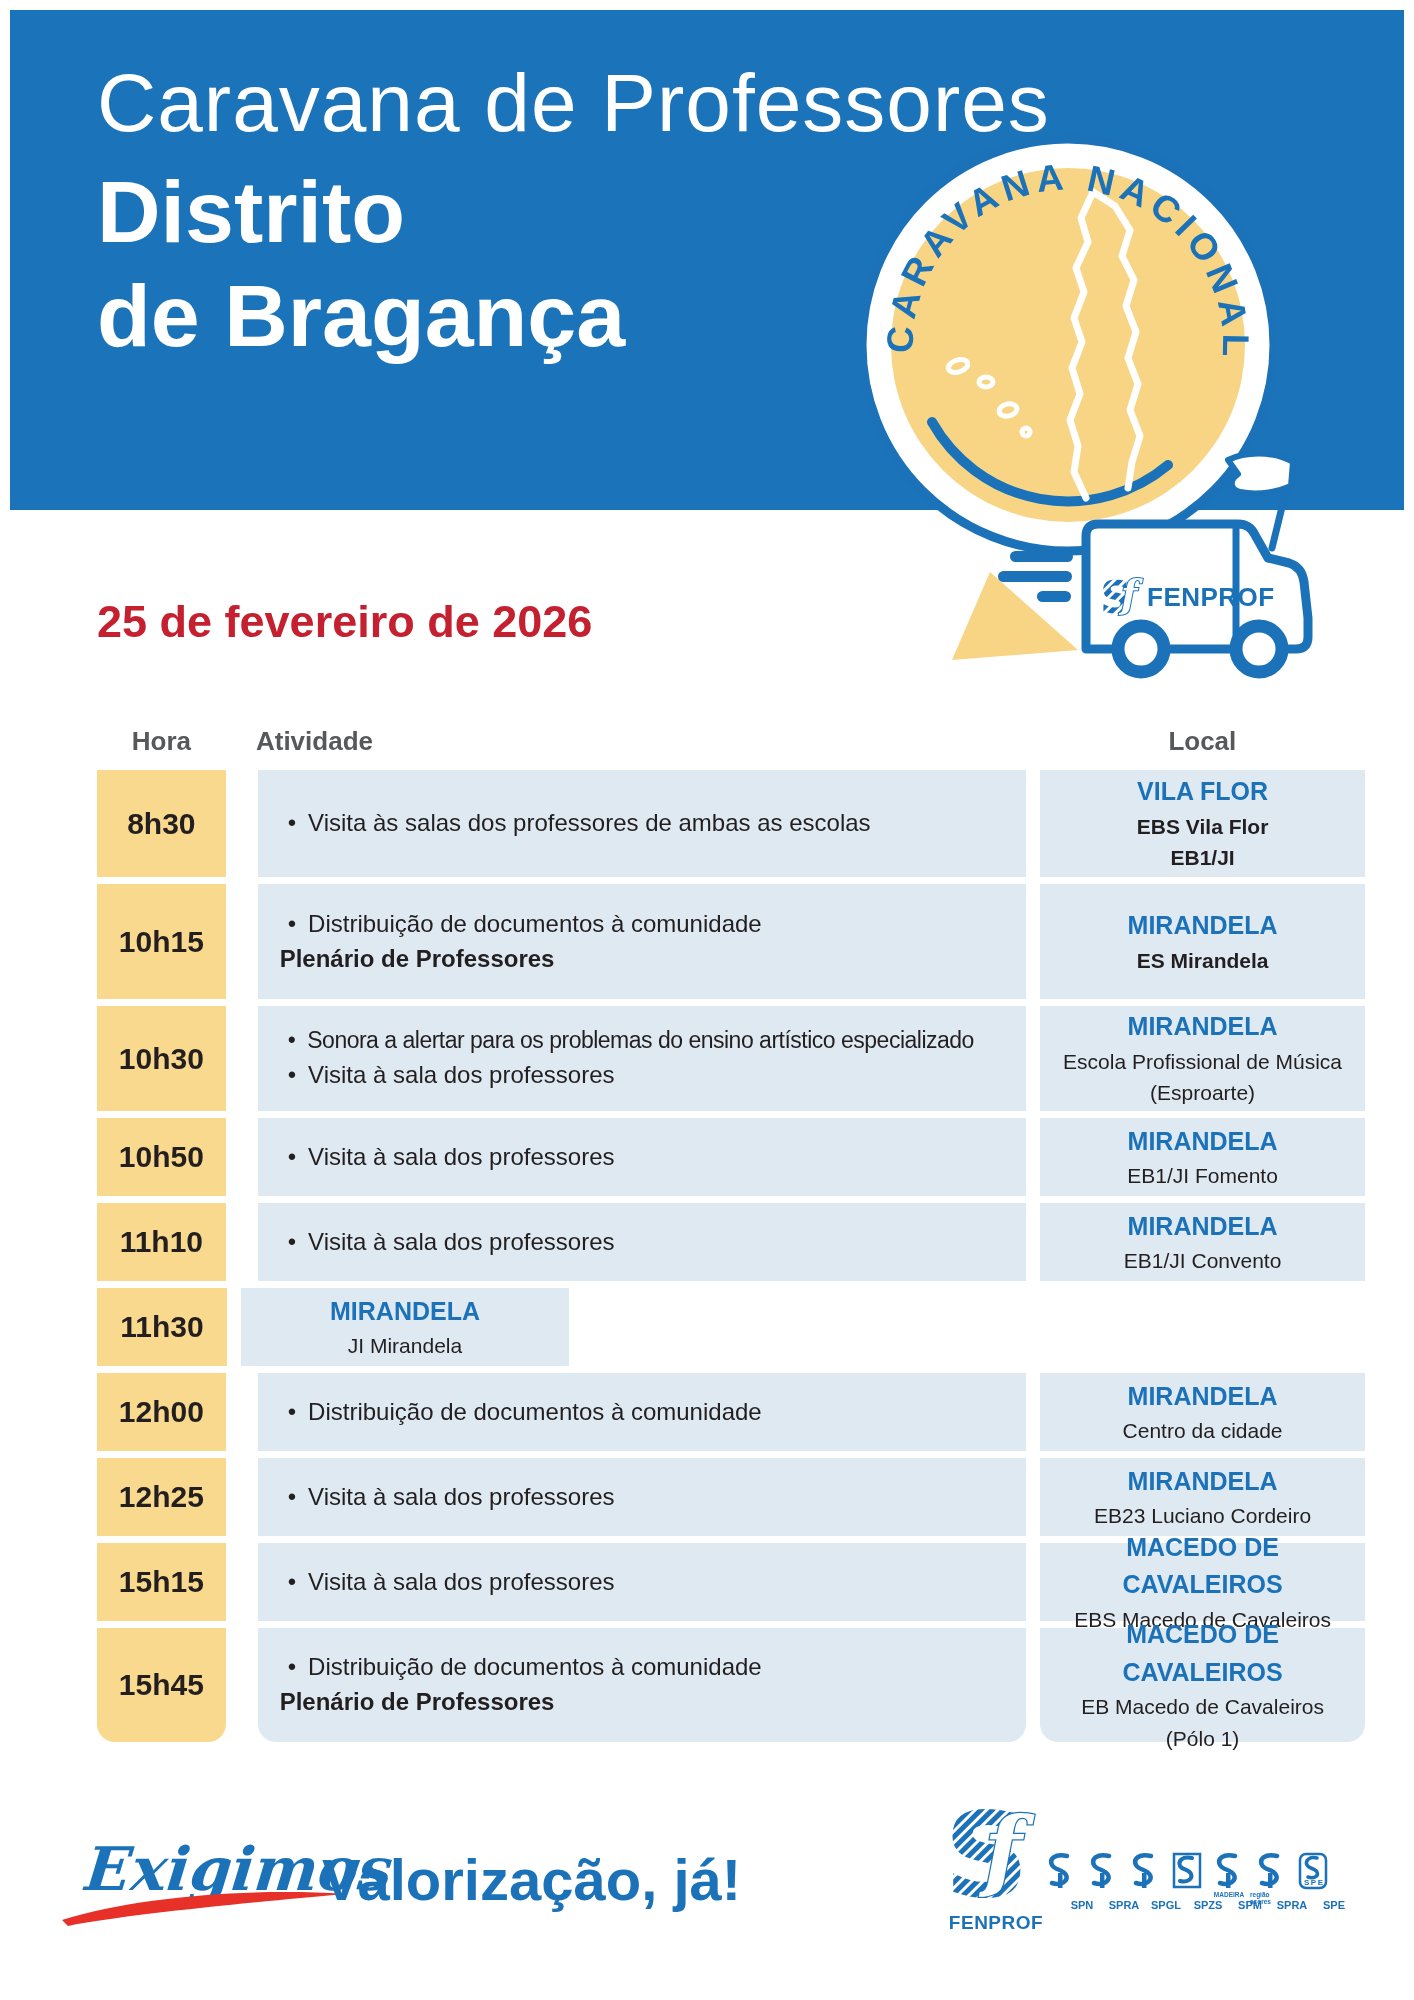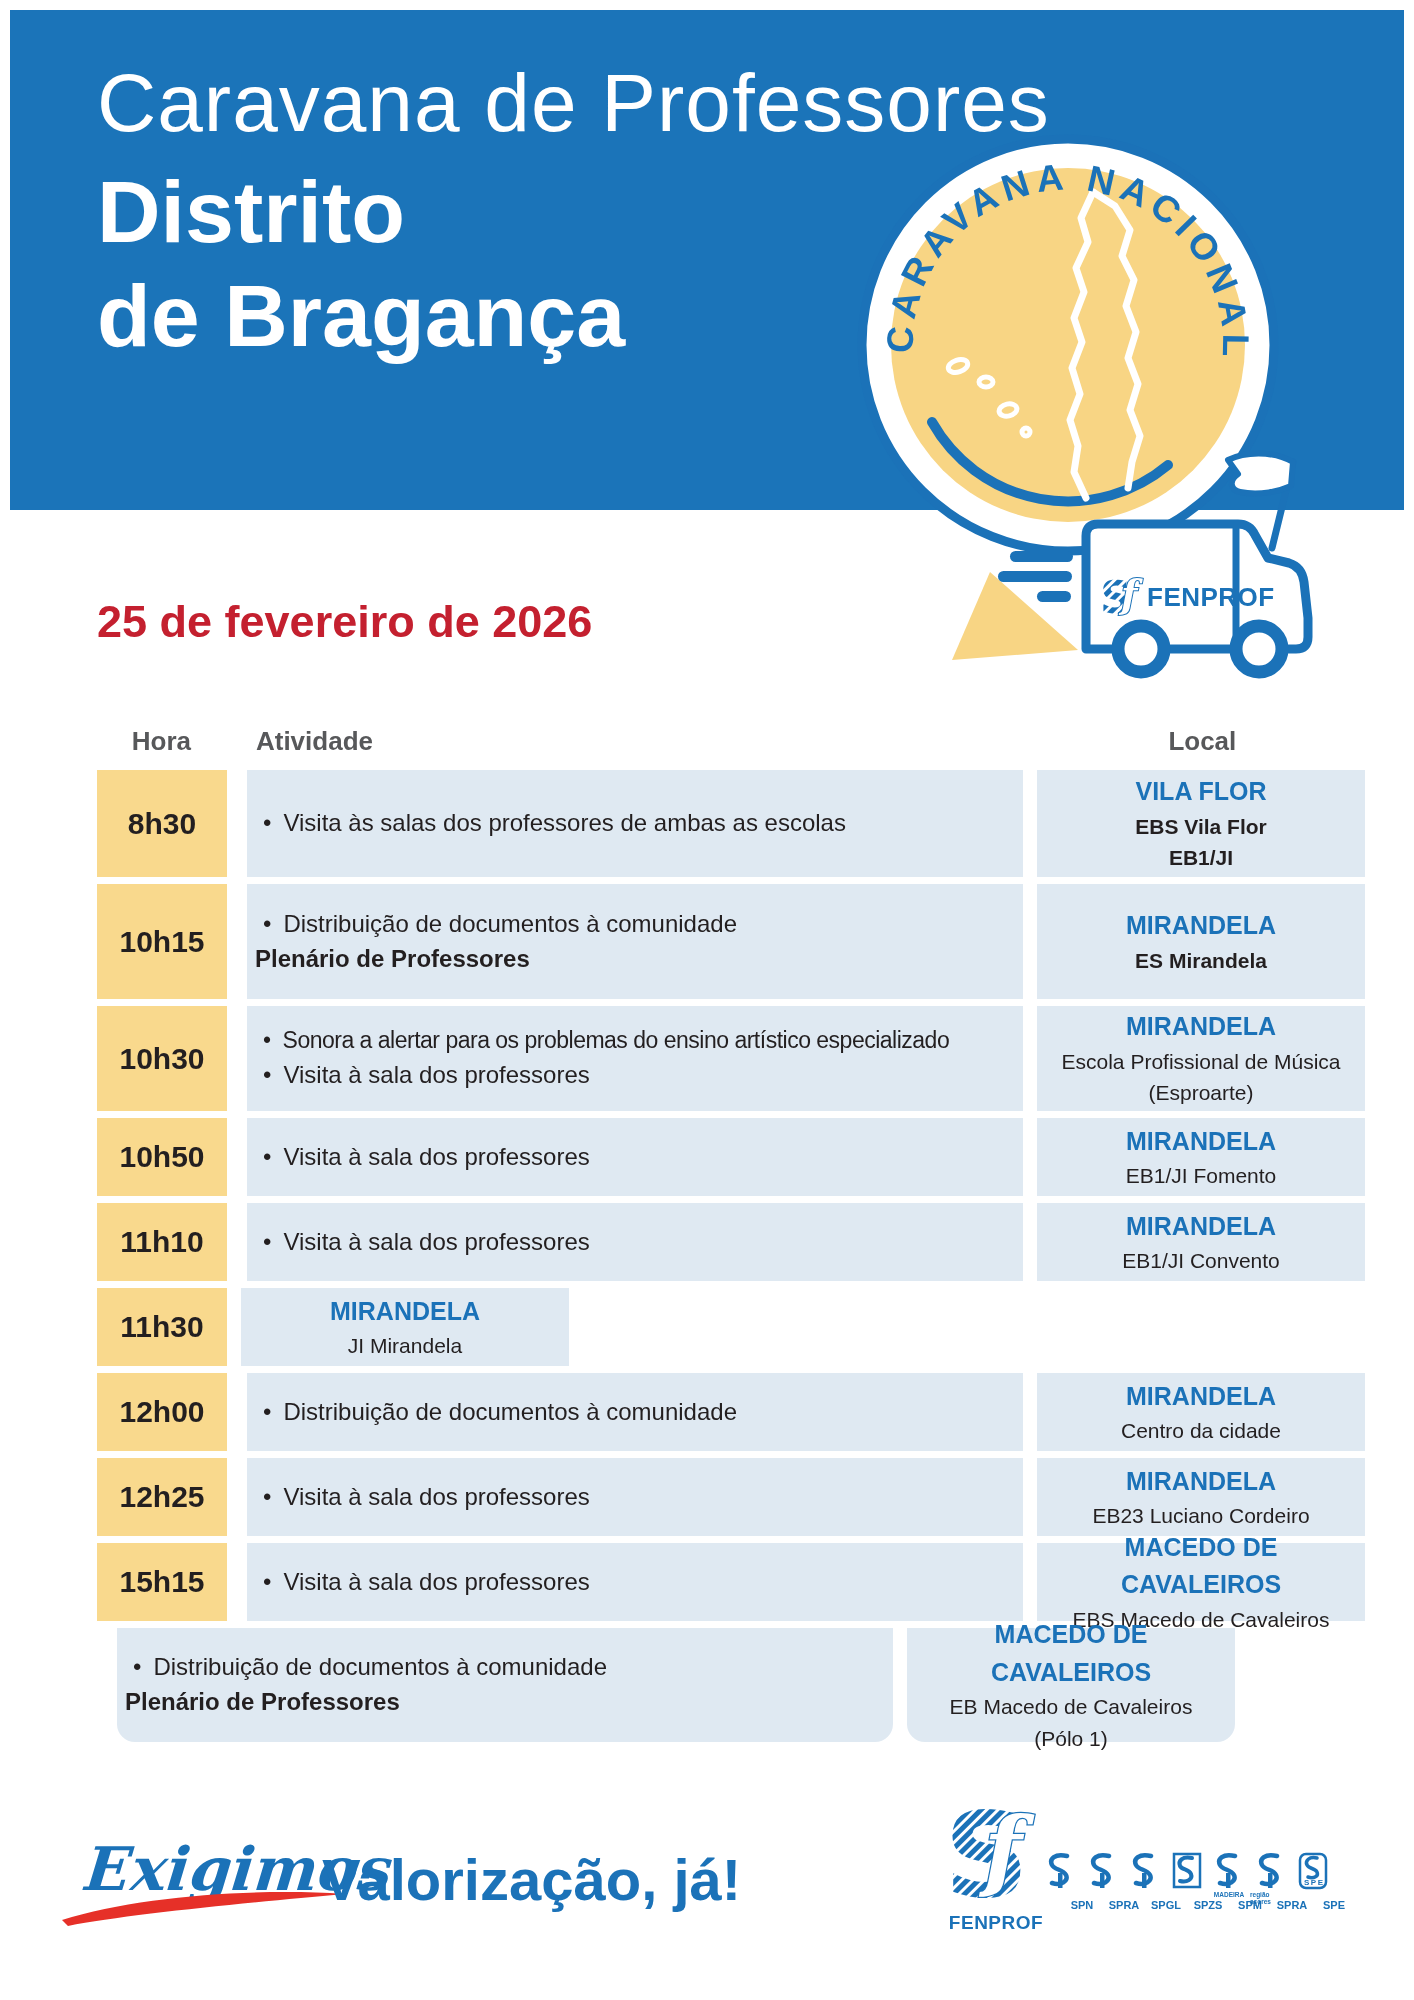--- a/index.html
+++ b/index.html
@@ -22,22 +22,22 @@
   .heads{display:flex;height:36px;margin-bottom:8px;font-size:26px;font-weight:700;color:#57585A;}
   .h-time{width:130px;text-align:center;}
   .h-act{width:776px;margin-left:20px;padding-left:10px;}
   .h-loc{width:328px;margin-left:14px;text-align:center;}
 
   .row{display:flex;margin-bottom:7px;}
   .r-a{height:107px;} .r-b{height:115px;} .r-c{height:105px;} .r-s{height:78px;} .r-l{height:114px;}
 
   .c-time{width:130px;background:#F9D98D;display:flex;align-items:center;justify-content:center;
           font-size:30px;font-weight:700;}
-  .c-act{width:776px;margin-left:20px;background:#DFE9F2;display:flex;flex-direction:column;
-         justify-content:center;padding:0 10px 0 6px;box-sizing:border-box;font-size:24px;line-height:1.45;}
+  .c-act{width:776px;margin-left:32px;background:#DFE9F2;display:flex;flex-direction:column;
+         justify-content:center;padding:0 10px 0 20px;box-sizing:border-box;font-size:24px;line-height:1.45;}
   .c-loc{width:328px;margin-left:14px;background:#DFE9F2;display:flex;flex-direction:column;
          justify-content:center;align-items:center;text-align:center;line-height:1.5;padding:4px 6px;box-sizing:border-box;}
 
   .row:first-of-type .c-time,.row:first-of-type .c-act,.row:first-of-type .c-loc{border-radius:18px 18px 0 0;}
   .row:last-of-type  .c-time,.row:last-of-type  .c-act,.row:last-of-type  .c-loc{border-radius:0 0 18px 18px;}
 
   .bullet{padding-left:10px;}
   .bullet::before{content:"•";margin-right:12px;}
   .tight{font-size:23px;letter-spacing:-0.5px;white-space:nowrap;}
   .plenary{font-weight:700;padding-left:2px;}
@@ -222,20 +222,21 @@
       <div class="c-act">
         <div class="bullet">Visita à sala dos professores</div>
       </div>
       <div class="c-loc">
         <div class="city">MACEDO DE CAVALEIROS</div>
         <div class="venue">EBS Macedo de Cavaleiros</div>
       </div>
     </div>
 
     <div class="row r-l">
+      <div class="c-time">15h45</div>
       <div class="c-act">
         <div class="bullet">Distribuição de documentos à comunidade</div>
         <div class="plenary">Plenário de Professores</div>
       </div>
       <div class="c-loc">
         <div class="city">MACEDO DE CAVALEIROS</div>
         <div class="venue">EB Macedo de Cavaleiros</div>
         <div class="venue">(Pólo 1)</div>
       </div>
     </div>

